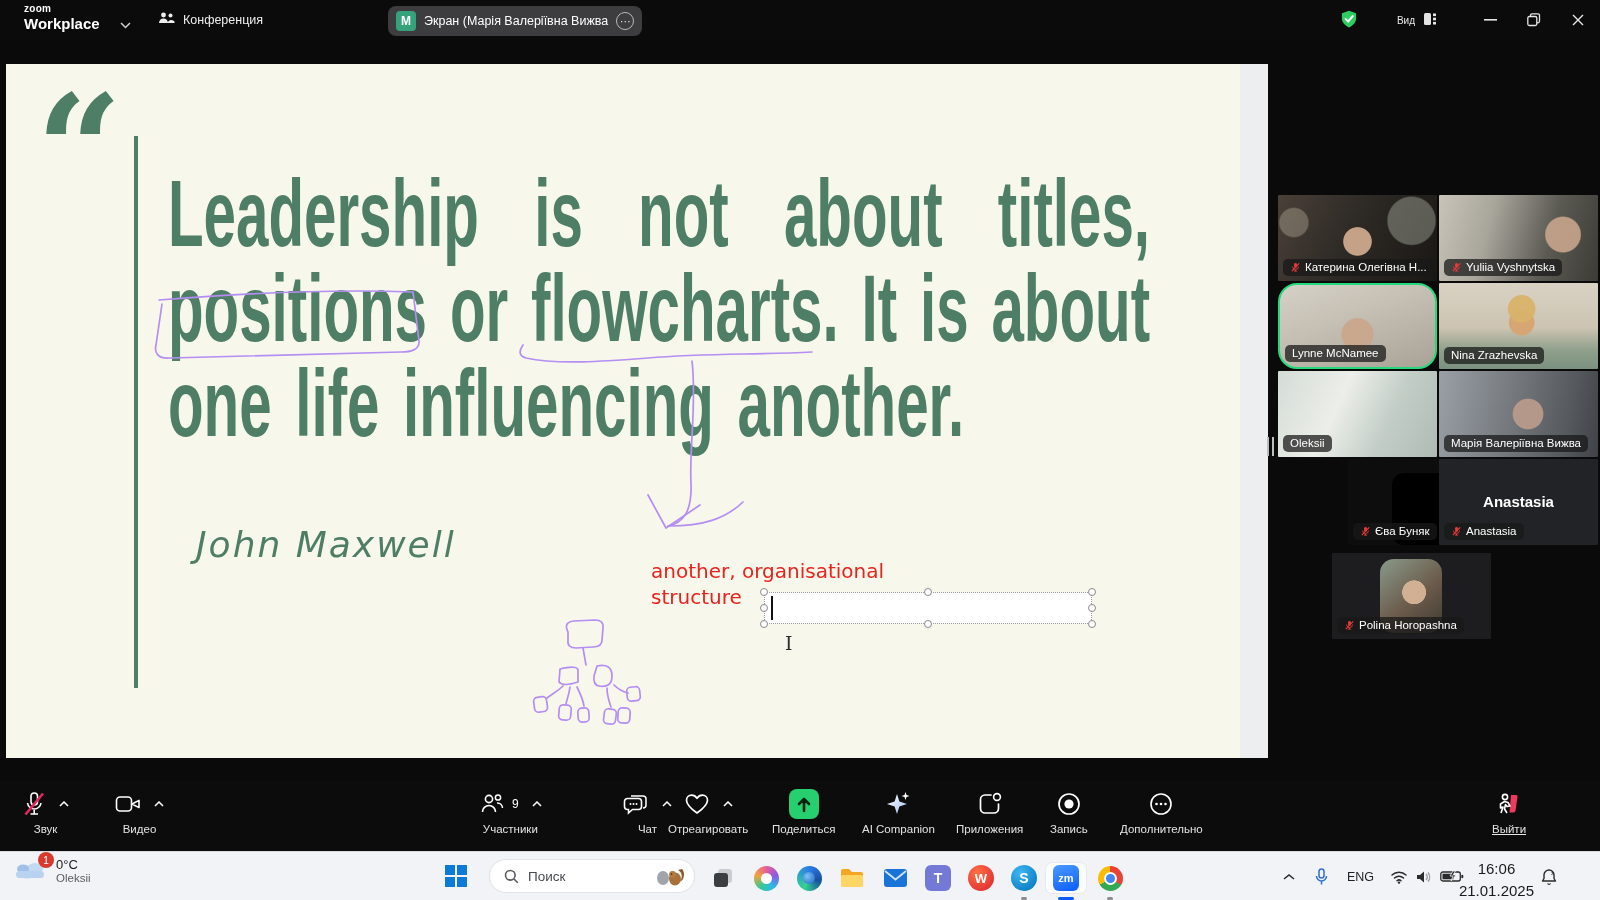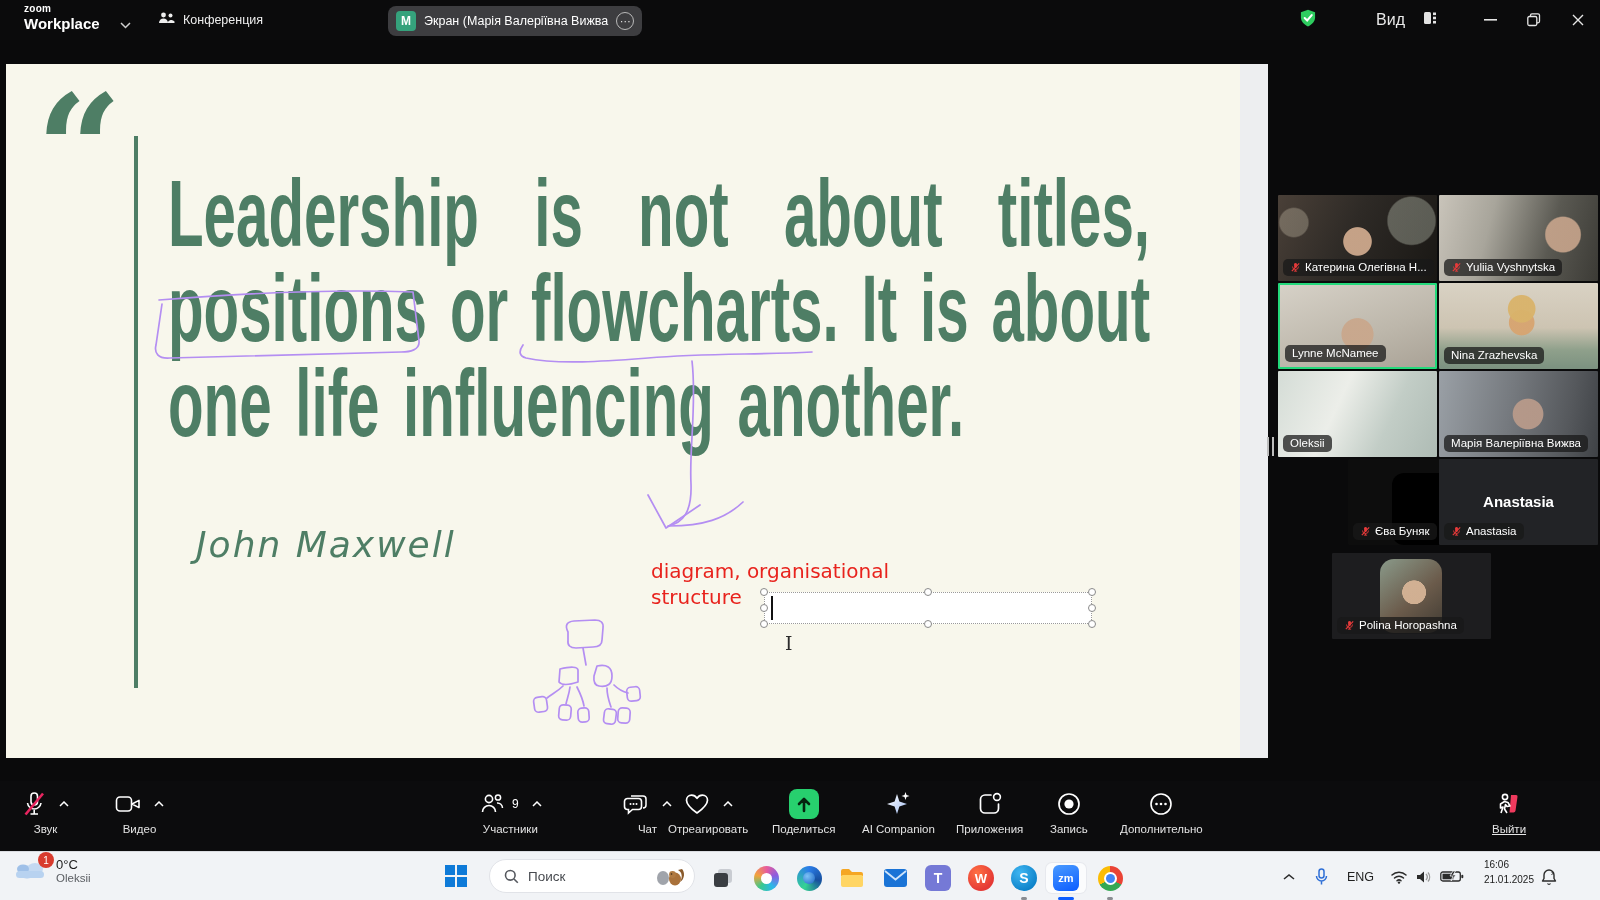--- a/index.html
+++ b/index.html
@@ -15,21 +15,21 @@
   .brand-chev { position:absolute; left:120px; top:15px; }
   .tab-meeting { position:absolute; left:158px; top:8px; display:flex; align-items:center; gap:8px;
     color:#eee; font-size:12.5px; height:24px; }
   .tab-screen { position:absolute; left:388px; top:6px; height:30px; background:#3d3d40; border-radius:8px;
     display:flex; align-items:center; gap:8px; padding:0 8px; color:#fff; font-size:12.5px; }
   .m-avatar { width:20px; height:20px; border-radius:4px; background:#35a27c; color:#fff; font-size:12px;
     font-weight:bold; display:flex; align-items:center; justify-content:center; }
   .tab-ellipsis { width:18px; height:18px; border:1px solid #b9b9b9; border-radius:50%; color:#ddd;
     font-size:11px; line-height:16px; text-align:center; }
   .tb-right { position:absolute; right:0; top:0; height:40px; display:flex; align-items:center; }
-  .view-group { display:flex; align-items:center; gap:18px; color:#e8e8e8; font-size:16px; margin-right:30px; }
+  .view-group { display:flex; align-items:center; gap:8px; color:#e8e8e8; font-size:10px; margin-right:30px; }
   .win-btn { width:44px; height:40px; display:flex; align-items:center; justify-content:center; }
 
   
   .content-bg { position:absolute; left:0; top:40px; width:1600px; height:811px; background:#0a0a0b; }
   .share-edge { position:absolute; left:1240px; top:64px; width:28px; height:694px; background:#edeef0; }
   .panel-handle { position:absolute; left:1267px; top:437px; display:flex; gap:3px; }
   .panel-handle i { display:block; width:2px; height:19px; background:#bdbdbd; }
 
   
   .slide { position:absolute; left:6px; top:64px; width:1234px; height:694px; background:#f8f7ec; overflow:hidden; }
@@ -63,21 +63,21 @@
   .avatar-photo { position:absolute; left:48px; top:6px; width:62px; height:74px; border-radius:14px;
     background:radial-gradient(circle at 55% 45%, rgba(214,180,150,.95) 0 22%, rgba(0,0,0,0) 23%),
       linear-gradient(140deg,#8a9a8a 0%,#6b5b4b 55%,#3f3a32 100%); }
   .p0 { background: radial-gradient(circle at 50% 54%, rgba(205,168,140,.95) 0 15%, rgba(0,0,0,0) 16%),
         radial-gradient(circle at 84% 30%, rgba(205,212,195,.35) 0 16%, rgba(0,0,0,0) 17%),
         radial-gradient(circle at 10% 32%, rgba(235,225,200,.28) 0 9%, rgba(0,0,0,0) 10%),
         linear-gradient(115deg,#4a4038 0%,#2e2a26 45%,#191714 100%); text-align: center; }
   .p1 { background: radial-gradient(circle at 78% 46%, rgba(200,165,140,.9) 0 13%, rgba(0,0,0,0) 14%),
         linear-gradient(105deg,#c9c4ba 0%,#a8a59b 32%,#5a5952 68%,#3c3b36 100%); }
   .p2 { background: radial-gradient(circle at 50% 60%, rgba(201,167,140,.95) 0 17%, rgba(0,0,0,0) 18%),
-        linear-gradient(160deg,#d6d1c7 0%,#bdb7ab 60%,#a9a296 100%); }
+        linear-gradient(160deg,#d6d1c7 0%,#bdb7ab 60%,#a9a296 100%); border-radius: 19px; }
   .p3 { background: radial-gradient(circle at 52% 30%, rgba(217,179,106,.95) 0 13%, rgba(0,0,0,0) 14%),
         radial-gradient(circle at 52% 46%, rgba(215,164,112,.95) 0 13%, rgba(0,0,0,0) 14%),
         linear-gradient(180deg,#d9d2c4 0%,#cdc4b2 52%,#8fa08b 78%,#7b9180 100%); }
   .p4 { background: linear-gradient(115deg,#d4dcd6 0%,#eceee9 38%,#c2cdc6 68%,#aebbb4 100%); }
   .p5 { background: radial-gradient(circle at 56% 50%, rgba(184,154,138,.95) 0 15%, rgba(0,0,0,0) 16%),
         linear-gradient(100deg,#9aa0a6 0%,#75797e 45%,#55585c 80%,#3f4246 100%); }
   .p6 { background:#0d0d0d; } .p7 { background:#222326; } .p8 { background:#1d1d1f; }
 
   
   .zbar { position:absolute; left:0; top:781px; width:1600px; height:70px; background:#0c0c0d; }
@@ -106,21 +106,21 @@
     justify-content:center; }
   .runner { position:absolute; bottom:-7px; left:50%; transform:translateX(-50%); width:6px; height:3px;
     border-radius:2px; background:#8a8d92; }
   .zm-active { background:#fbfcfd; border-radius:6px; box-shadow:0 0 0 1px #e7e9ee; }
   .zm-bar { position:absolute; bottom:-7px; left:50%; transform:translateX(-50%); width:16px; height:3px;
     border-radius:2px; background:#0b5cff; }
   .appglyph { width:26px; height:26px; border-radius:6px; display:flex; align-items:center; justify-content:center;
     color:#fff; font-weight:bold; }
   .tray { position:absolute; top:0; height:49px; display:flex; align-items:center; }
   .tray-lang { font-size:12.5px; color:#1f1f1f;text-align:right; }
-  .clock { position:absolute; right:66px; top:6px; text-align:left; font-size:10px; color:#1a1a1a; line-height:1.45; }
+  .clock { position:absolute; right:66px; top:6px; text-align:center; font-size:15px; color:#1a1a1a; line-height:1.45; }
 </style>
 </head>
 <body>
 
 <div class="stage">
 
   <div class="titlebar">
     <div class="brand">
       <div class="b1">zoom</div>
       <div class="b2">Workplace</div>
@@ -228,21 +228,21 @@
         <rect x="528" y="633" width="13" height="15" rx="4" transform="rotate(-8 534 640)"></rect>
         <rect x="553" y="641" width="12" height="15" rx="4" transform="rotate(5 559 648)"></rect>
         <rect x="572" y="644" width="11" height="14" rx="4" transform="rotate(-4 577 651)"></rect>
         <rect x="598" y="645" width="12" height="15" rx="4" transform="rotate(7 604 652)"></rect>
         <rect x="621" y="623" width="13" height="14" rx="4" transform="rotate(-6 627 630)"></rect>
         <rect x="612" y="644" width="12" height="15" rx="4" transform="rotate(4 618 651)"></rect>
       </g>
     </svg>
 
     <div class="red-note">
-      <div>diagram, organisational</div>
+      <div>another, organisational</div>
       <div>structure</div>
     </div>
 
     <div class="textbox"></div>
     <div class="caret"></div>
     <div class="handle" style="left:754px; top:524px;"></div>
     <div class="handle" style="left:918px; top:524px;"></div>
     <div class="handle" style="left:1082px; top:524px;"></div>
     <div class="handle" style="left:754px; top:540px;"></div>
     <div class="handle" style="left:1082px; top:540px;"></div>

